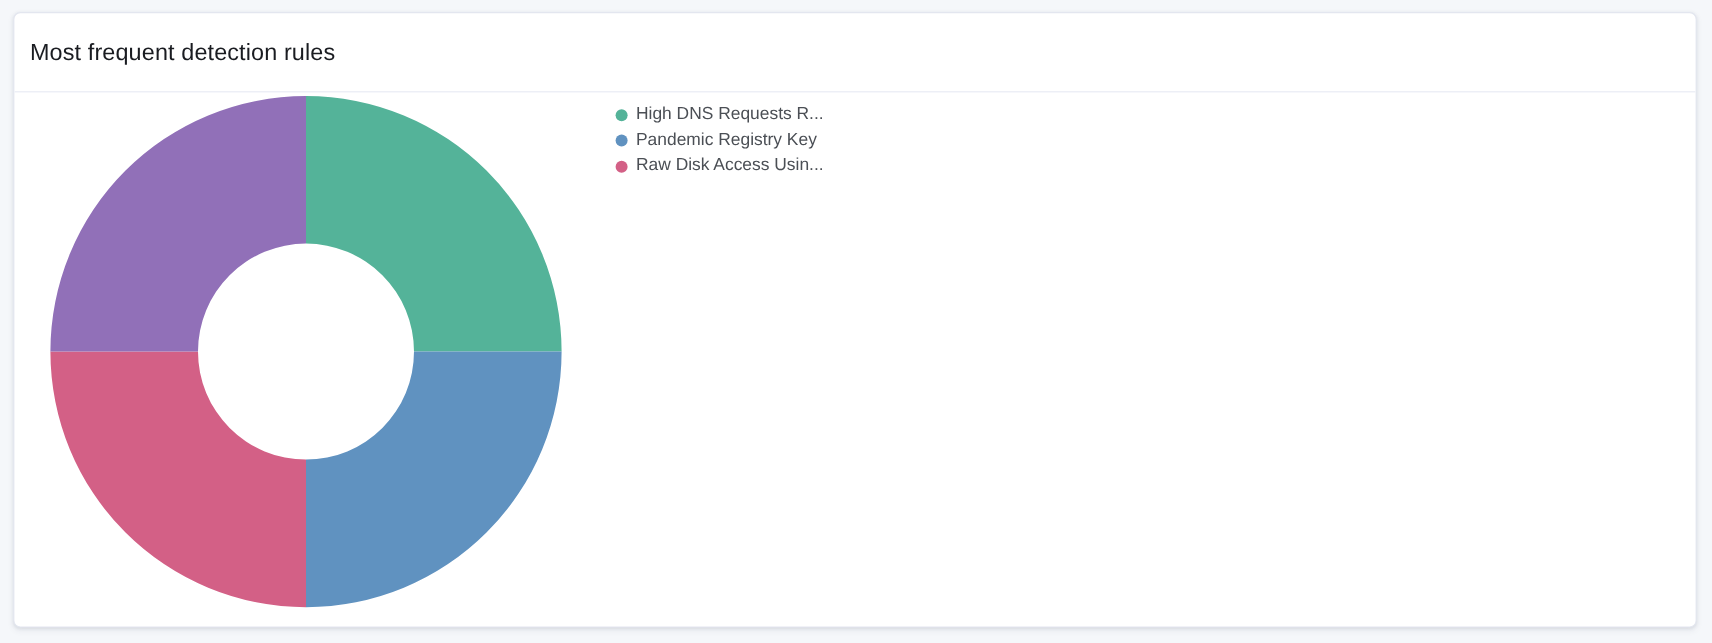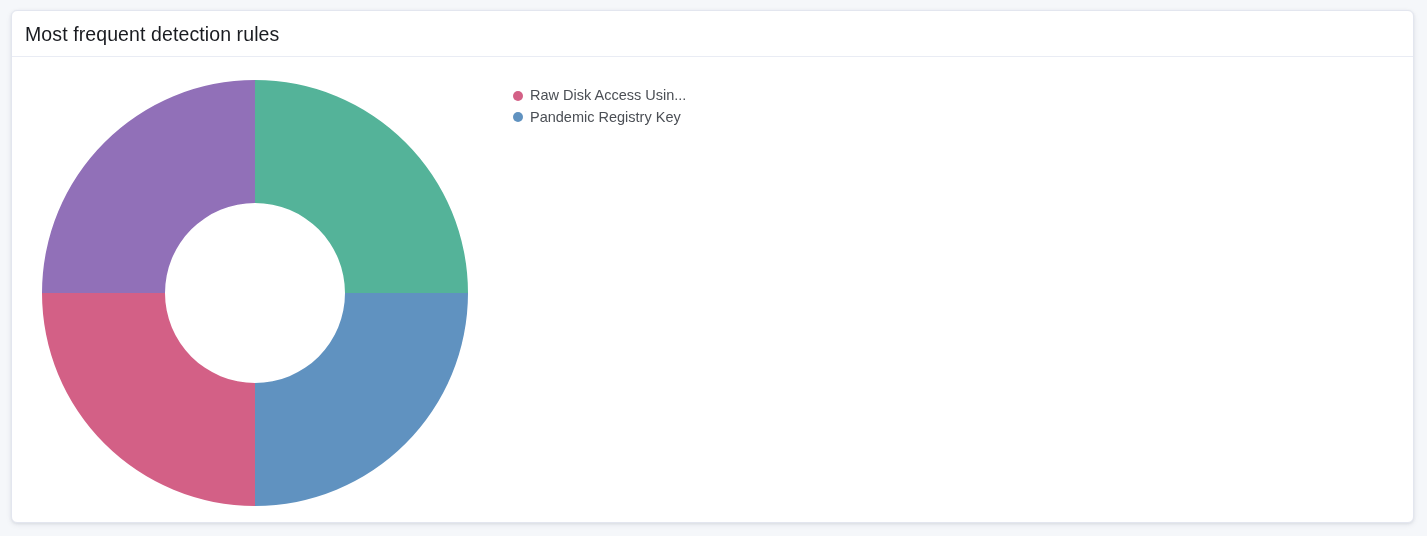--- a/index.html
+++ b/index.html
@@ -30,21 +30,21 @@
     box-shadow: 0 1px 3px rgba(44, 56, 82, 0.10),
                 0 2px 6px rgba(44, 56, 82, 0.06);
     overflow: hidden;
   }
 
   .panel-header {
     position: absolute;
     left: 0;
     top: 0;
     right: 0;
-    height: 46px;
+    height: 66px;
     border-bottom: 1px solid #e9ecf4;
     box-sizing: border-box;
     display: flex;
     align-items: center;
   }
 
   .panel-title {
     margin-left: 13px;
     font-size: 19.5px;
     line-height: 26px;
@@ -138,24 +138,28 @@
             <path d="M 427 214 A 213 213 0 0 1 214 427 L 214 304 A 90 90 0 0 0 304 214 Z" fill="#6092c0"></path>
             <path d="M 214 427 A 213 213 0 0 1 1 214.00000000000003 L 124 214 A 90 90 0 0 0 214 304 Z" fill="#d36086"></path>
             <path d="M 1 214.00000000000003 A 213 213 0 0 1 213.99999999999997 1 L 213.99999999999997 124 A 90 90 0 0 0 124 214 Z" fill="#9170b8"></path>
           </g>
       </svg>
     </div>
 
     <div class="legend">
       <ul class="legend-list" id="legend-list">
           <li class="legend-item">
-            <span class="legend-dot" style="background: rgb(211, 96, 134);"></span>
-            <span class="legend-label">Raw Disk Access Usin...</span>
+            <span class="legend-dot" style="background: rgb(84, 179, 153);"></span>
+            <span class="legend-label">High DNS Requests R...</span>
           </li>
           <li class="legend-item">
             <span class="legend-dot" style="background: rgb(96, 146, 192);"></span>
             <span class="legend-label">Pandemic Registry Key</span>
+          </li>
+          <li class="legend-item">
+            <span class="legend-dot" style="background: rgb(211, 96, 134);"></span>
+            <span class="legend-label">Raw Disk Access Usin...</span>
           </li>
         </ul>
     </div>
 
   </div>
 </div>
 
 </body></html>

